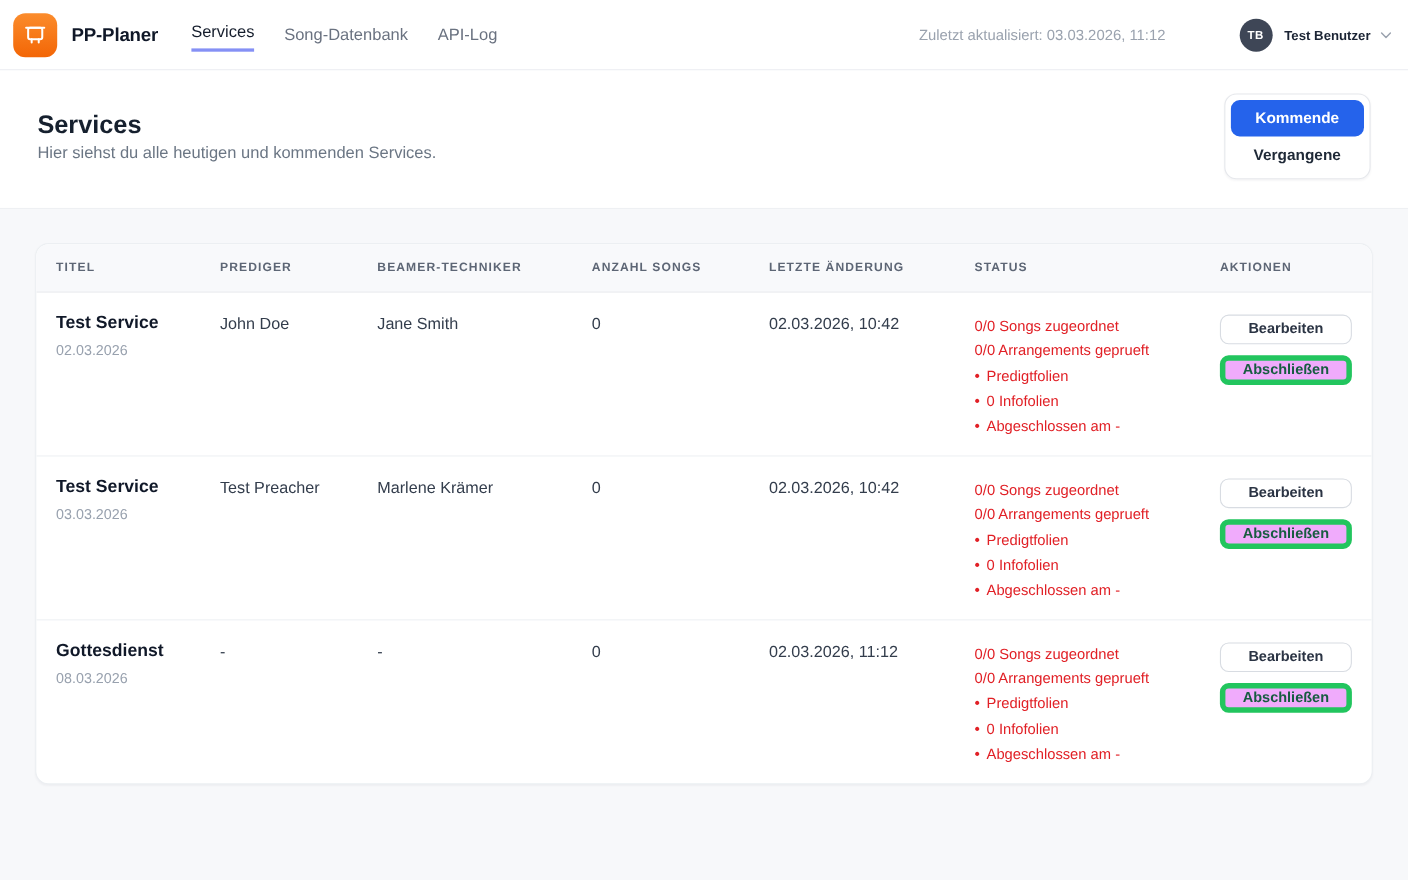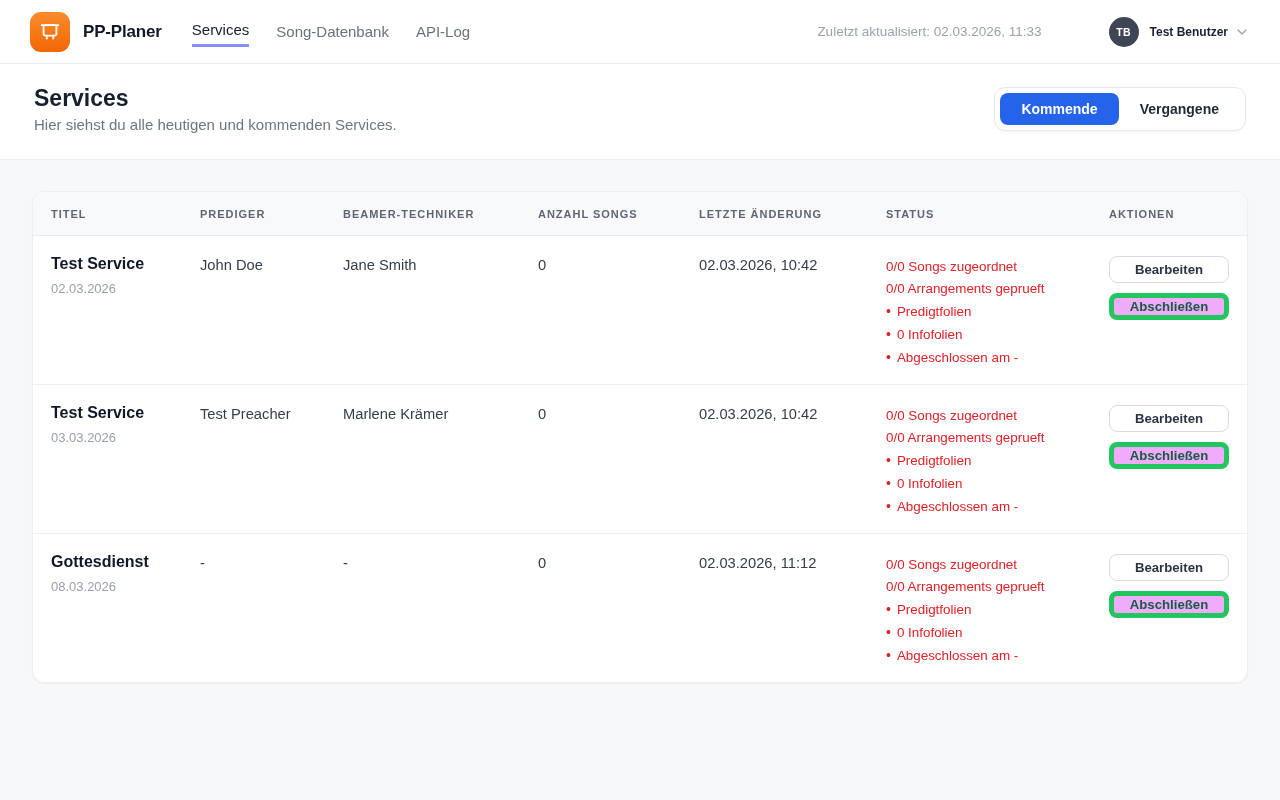--- a/index.html
+++ b/index.html
@@ -10,21 +10,21 @@
     color: #1b2434;
   }
 
   
   .topbar {
     height: 64px;
     background: #ffffff;
     border-bottom: 1px solid #e8eaef;
     display: flex;
     align-items: center;
-    padding: 0 30px;
+    padding: 0 12px;
   }
   .logo {
     width: 40px; height: 40px;
     border-radius: 11px;
     background: linear-gradient(180deg, #fb8c2c 0%, #f36606 100%);
     display: flex; align-items: center; justify-content: center;
     flex: 0 0 auto;
   }
   .logo svg { width: 22px; height: 22px; }
   .brand {
@@ -92,20 +92,21 @@
   .page-subtitle { margin-top: 4px; font-size: 15px; color: #6b7684; }
   .filter-toggle {
     margin-left: auto;
     margin-right: 0;
     background: #ffffff;
     border: 1px solid #e6e8ec;
     border-radius: 11px;
     padding: 5px;
     display: flex;
     box-shadow: 0 1px 2px rgba(16,24,40,0.04);
+    flex-direction: column;
   }
   .toggle-btn {
     border: none;
     background: transparent;
     border-radius: 8px;
     padding: 8px 21px;
     font-size: 14px;
     font-weight: 600;
     font-family: inherit;
     color: #1f2937;
@@ -193,21 +194,21 @@
   </div>
   <div class="brand">PP-Planer</div>
 
   <nav class="nav">
     <a class="nav-item active">Services</a>
     <a class="nav-item">Song-Datenbank</a>
     <a class="nav-item">API-Log</a>
   </nav>
 
   <div class="topbar-right">
-    <span class="last-updated">Zuletzt aktualisiert: 02.03.2026, 11:33</span>
+    <span class="last-updated">Zuletzt aktualisiert: 03.03.2026, 11:12</span>
     <div class="user-menu">
       <div class="avatar">TB</div>
       <span class="user-name">Test Benutzer</span>
       <span style="display:flex;">
         <svg viewBox="0 0 24 24" fill="none" stroke="#9aa2ae" stroke-width="2" stroke-linecap="round" stroke-linejoin="round">
           <polyline points="6 9 12 15 18 9"></polyline>
         </svg>
       </span>
     </div>
   </div>

